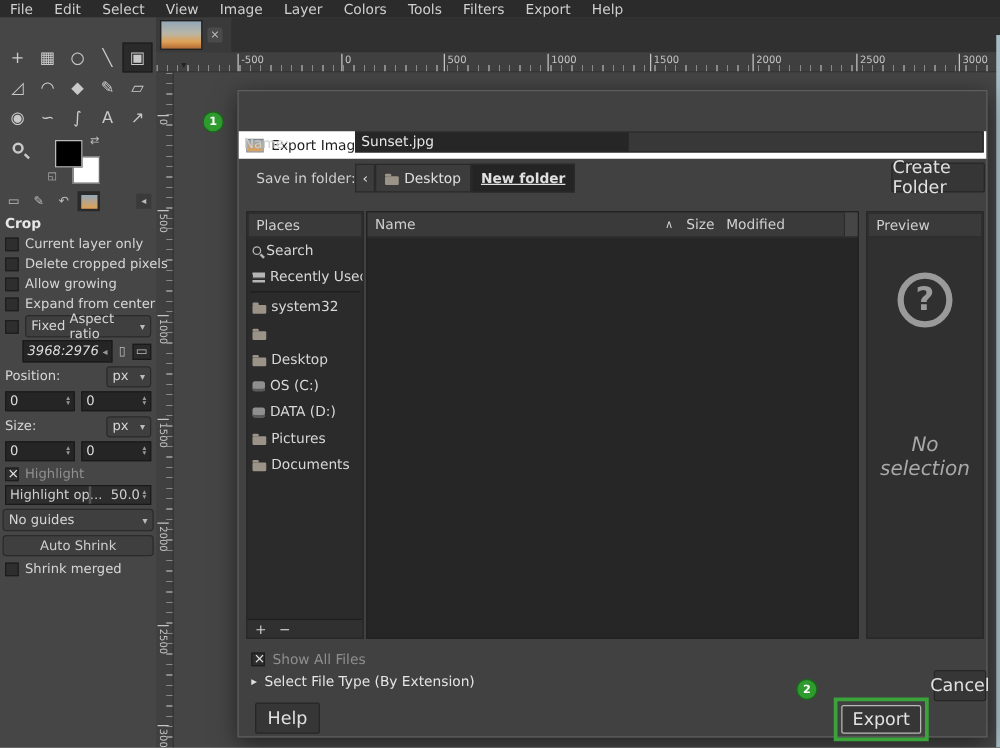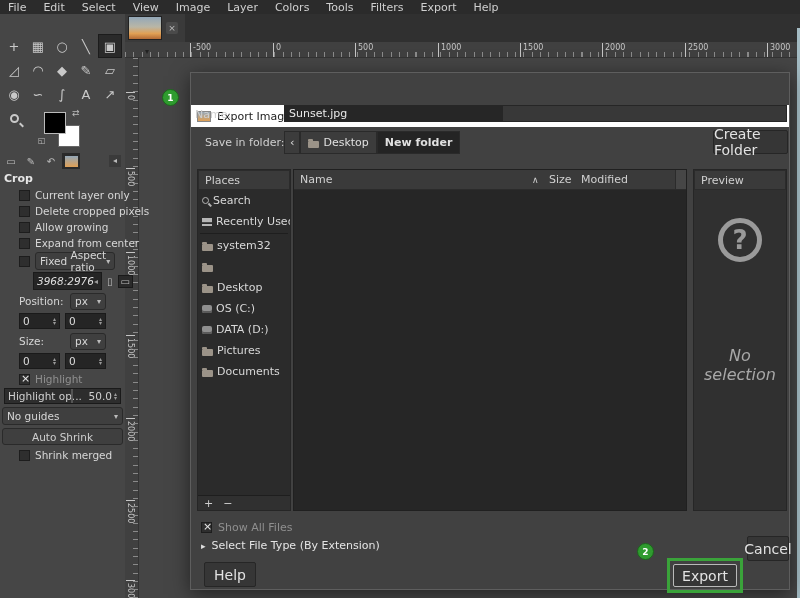--- a/index.html
+++ b/index.html
@@ -54,21 +54,21 @@
   .docktabs { position:absolute; left:2px; top:139px; width:121px; height:17px; display:flex; gap:2px; }
   .docktab { width:18px; height:16px; display:flex; align-items:center; justify-content:center; font-size:10px; color:#bbb; }
   .docktab.sel { background:#2a2a2a; }
   .dockthumb { width:13px; height:11px; background:linear-gradient(#93a7b8, #e0a055); }
   .dockarrow { position:absolute; right:2px; top:2px; width:12px; height:12px; background:#3a3a3a; color:#bbb;
                font-size:8px; text-align:center; line-height:12px; }
 
   
   .opts { position:absolute; left:0; top:156px; width:125px; }
   .opts .title { font-weight:bold; font-size:11px; color:#e6e6e6; padding:2px 4px; }
-  .optrow { display:flex; align-items:center; gap:5px; padding:1px 19px; height:16px; }
+  .optrow { display:flex; align-items:center; gap:5px; padding:1px 4px; height:16px; }
   .optrow .lbl { font-size:10.5px; color:#d6d6d6; white-space:nowrap; }
   .lbl.dim { color:#8f8f8f; }
   .cb { width:11px; height:11px; min-width:11px; background:#2e2e2e; border:1px solid #1d1d1d; position:relative; }
   .cb.checked::after { content:"×"; position:absolute; left:1px; top:-3px; font-size:11px; color:#e8e8e8; }
   .combo { background:#3f3f3f; border:1px solid #2a2a2a; border-radius:3px; font-size:10.5px; color:#d6d6d6;
            display:flex; align-items:center; padding:1px 4px; height:16px; }
   .combo .chev { margin-left:auto; font-size:8px; color:#bbb; }
   .field { background:#252525; border:1px solid #1a1a1a; color:#ddd; font-size:10.5px; display:flex; align-items:center; padding:0 3px; }
   .spin { width:56px; height:16px; justify-content:space-between; }
   .spinbtns { display:flex; flex-direction:column; font-size:6px; line-height:4px; color:#999; }
@@ -86,21 +86,21 @@
   .titlebar .ttext { font-size:11px; color:#1c1c1c; }
   .titlebar .tclose { margin-left:auto; font-size:13px; color:#333; }
 
   .dlabel { font-size:11px; color:#cfcfcf; }
   .nfield { position:absolute; left:93px; top:32px; width:503px; height:17px; background:#383838; border:1px solid #262626; }
   .nsel { position:absolute; left:0; top:0; width:218px; height:15px; background:#262626; }
   .ntext { position:absolute; left:4px; top:1px; font-size:11px; color:#e8e8e8; }
 
   .bcbtn { height:23px; background:#3c3c3c; border:1px solid #2a2a2a; display:flex; align-items:center; gap:4px;
            padding:0 7px; font-size:11px; color:#e0e0e0; }
-  .bcbtn.dark { background:#242424; font-weight:bold; }
+  .bcbtn.dark { background:#242424; font-weight:bold;text-decoration:underline; }
   .pbtn { background:#363636; border:1px solid #262626; border-radius:2px; display:flex; align-items:center;
           justify-content:center; font-size:14px; color:#e2e2e2; }
 
   .panelhdr { background:#3a3a3a; border:1px solid #2b2b2b; height:20px; display:flex; align-items:center;
               padding:0 6px; font-size:11px; color:#d0d0d0; }
   .places { position:absolute; left:6px; top:96px; width:94px; height:342px; background:#2b2b2b; border:1px solid #262626; }
   .plist { position:absolute; left:0; top:20px; width:100%; }
   .pitem { display:flex; align-items:center; gap:4px; height:21px; padding:0 4px; font-size:11px; color:#d8d8d8; white-space:nowrap; overflow:hidden; }
   .psep { height:1px; background:#1e1e1e; margin:1px 2px; }
   .pbottom { position:absolute; left:0; bottom:0; width:100%; height:15px; border-top:1px solid #1e1e1e;

